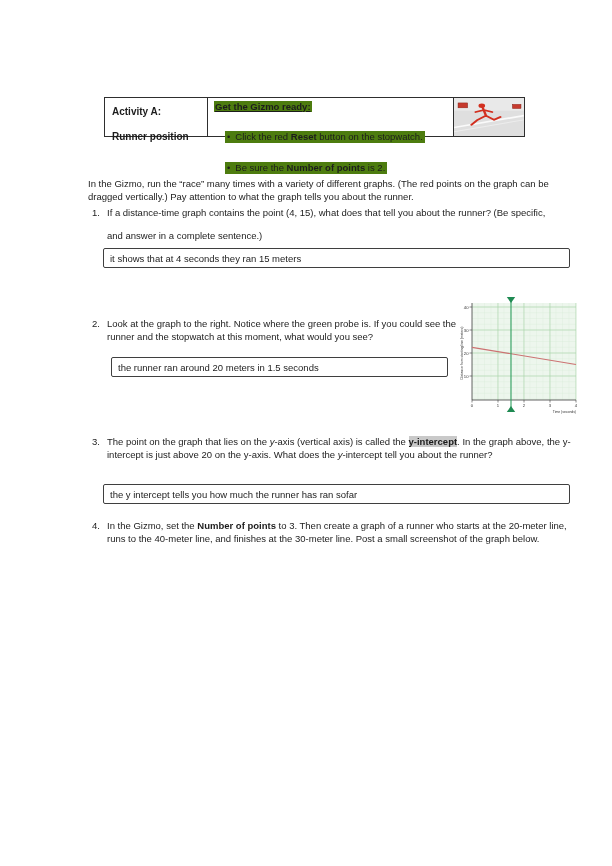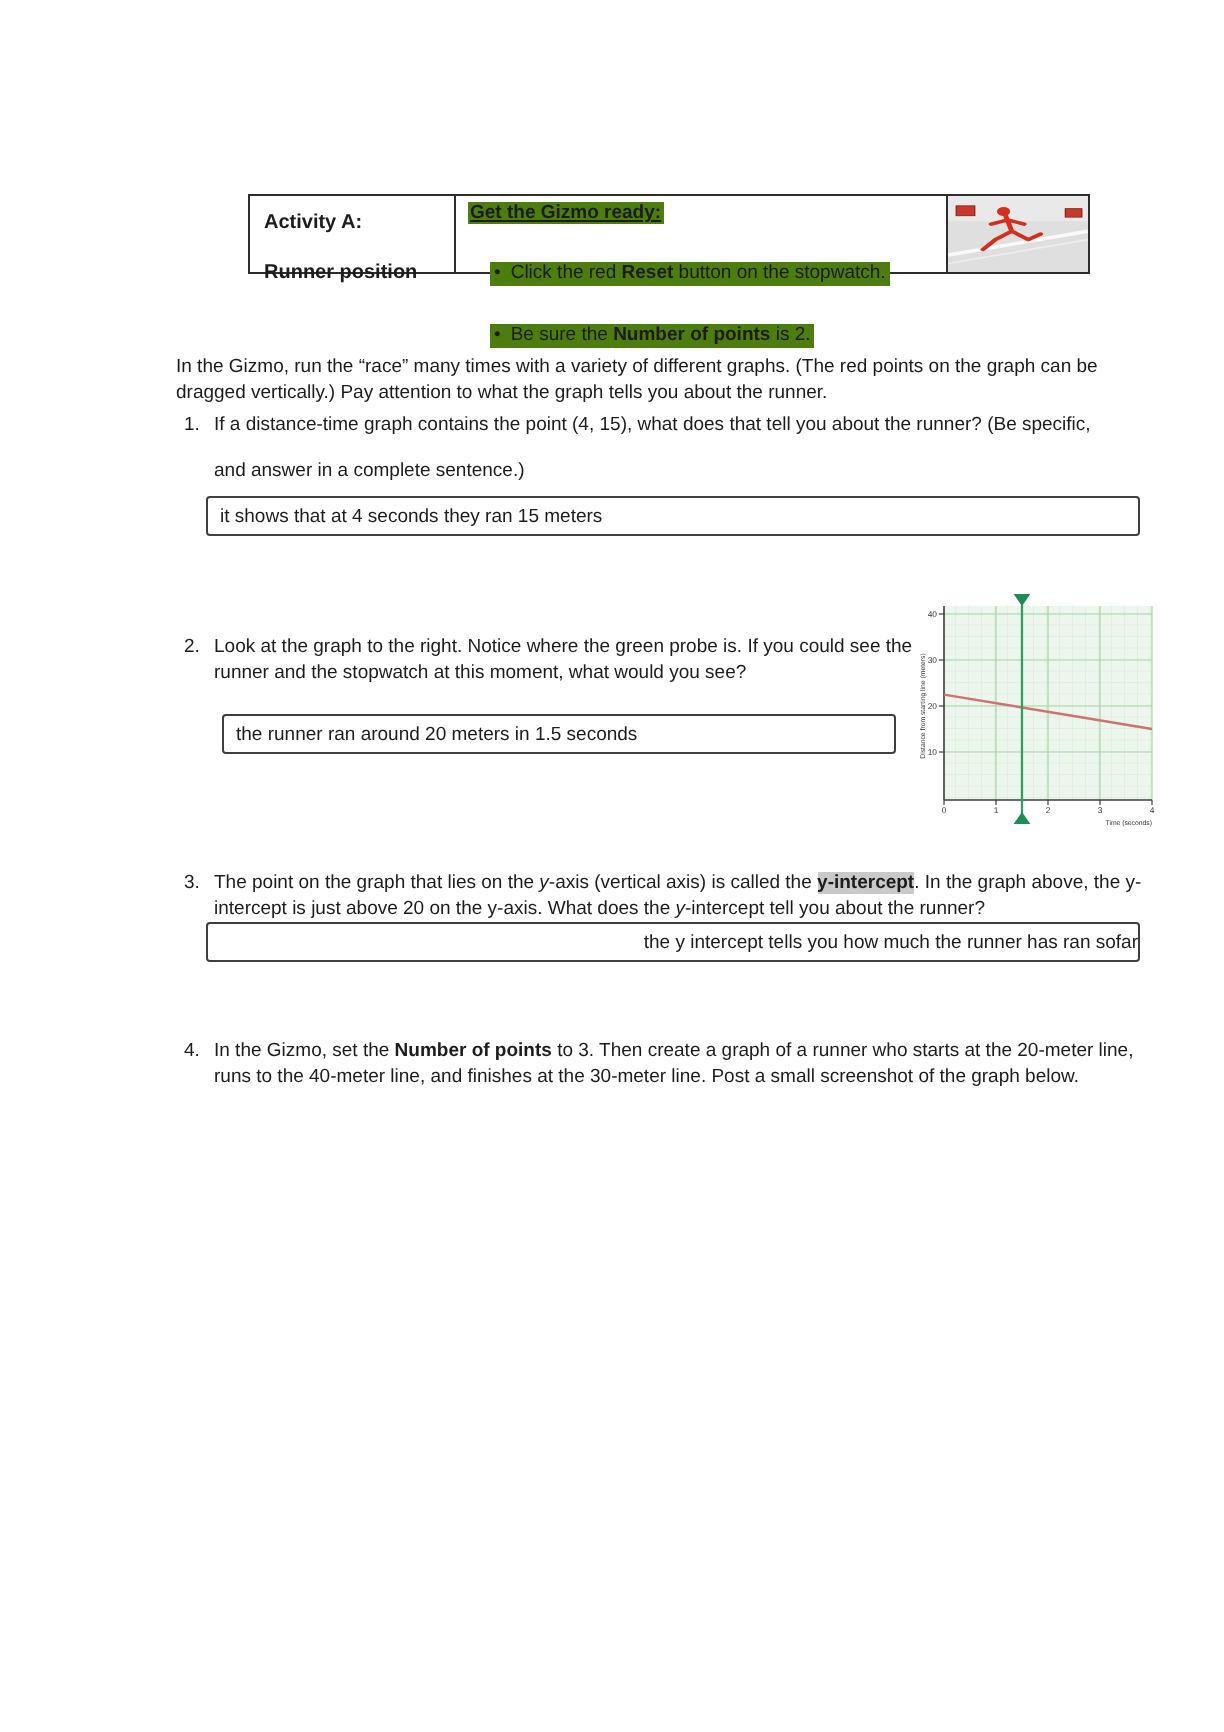--- a/index.html
+++ b/index.html
@@ -1,21 +1,21 @@
 <!DOCTYPE html>
 <html><head>
 <meta charset="utf-8">
 <style>
   html,body { margin:0; padding:0; background:#ffffff; }
   .page {
     position:relative; width:612px; height:866px; background:#ffffff;
     font-family:"Liberation Sans", sans-serif; color:#1c1c1c; overflow:hidden;
   }
   
-  .hdr-table { position:absolute; left:124px; top:97px; width:421px; height:40px;
+  .hdr-table { position:absolute; left:104px; top:97px; width:421px; height:40px;
     border:1.5px solid #2e2e2e; display:flex; box-sizing:border-box; background:#fff; }
   .hdr-left { width:103px; border-right:1.5px solid #2e2e2e; box-sizing:border-box;
     padding:8px 4px 0 7px; font-weight:bold; font-size:10px; }
   .hdr-left .line2 { margin-top:14px; }
   .hdr-mid { width:246px; border-right:1.5px solid #2e2e2e; box-sizing:border-box;
     padding:3px 3px 0 6px; font-size:9.5px; }
   .hl { background:#4d7c0f; }
   .gizmo-title { display:inline-block; font-weight:bold; text-decoration:underline; padding:0 1px; }
   .bullet-line { margin:19px 0 0 11px; }
   .bullet-line .hl { display:inline-block; padding:0 2px 1px 0; }
@@ -143,21 +143,21 @@
       <text x="118" y="117.5" font-size="3.4" fill="#333333" text-anchor="end">Time (seconds)</text>
     </svg>
   </div>
 
   <div class="q" style="left:92px; top:435px; width:481px;">
     <span class="qnum">3.</span>
     <div class="qbody">
       <span>The point on the graph that lies on the </span><span class="ital">y</span><span>-axis (vertical axis) is called the </span><span class="sel-gray">y-intercept</span><span>. In the graph above, the y-intercept is just above 20 on the y-axis. What does the </span><span class="ital">y</span><span>-intercept tell you about the runner?</span>
     </div>
   </div>
-  <input class="answer-input" style="left: 103px; top: 461px; width: 467px; text-align: right;" value="the y intercept tells you how much the runner has ran sofar">
+  <input class="answer-input" style="left: 103px; top: 484px; width: 467px;" value="the y intercept tells you how much the runner has ran sofar">
 
   <div class="q" style="left:92px; top:519px; width:478px;">
     <span class="qnum">4.</span>
     <div class="qbody">
       <span>In the Gizmo, set the </span><span class="bold">Number of points</span><span> to 3. Then create a graph of a runner who starts at the 20-meter line, runs to the 40-meter line, and finishes at the 30-meter line. Post a small screenshot of the graph below.</span>
     </div>
   </div>
 
 </div>
 

